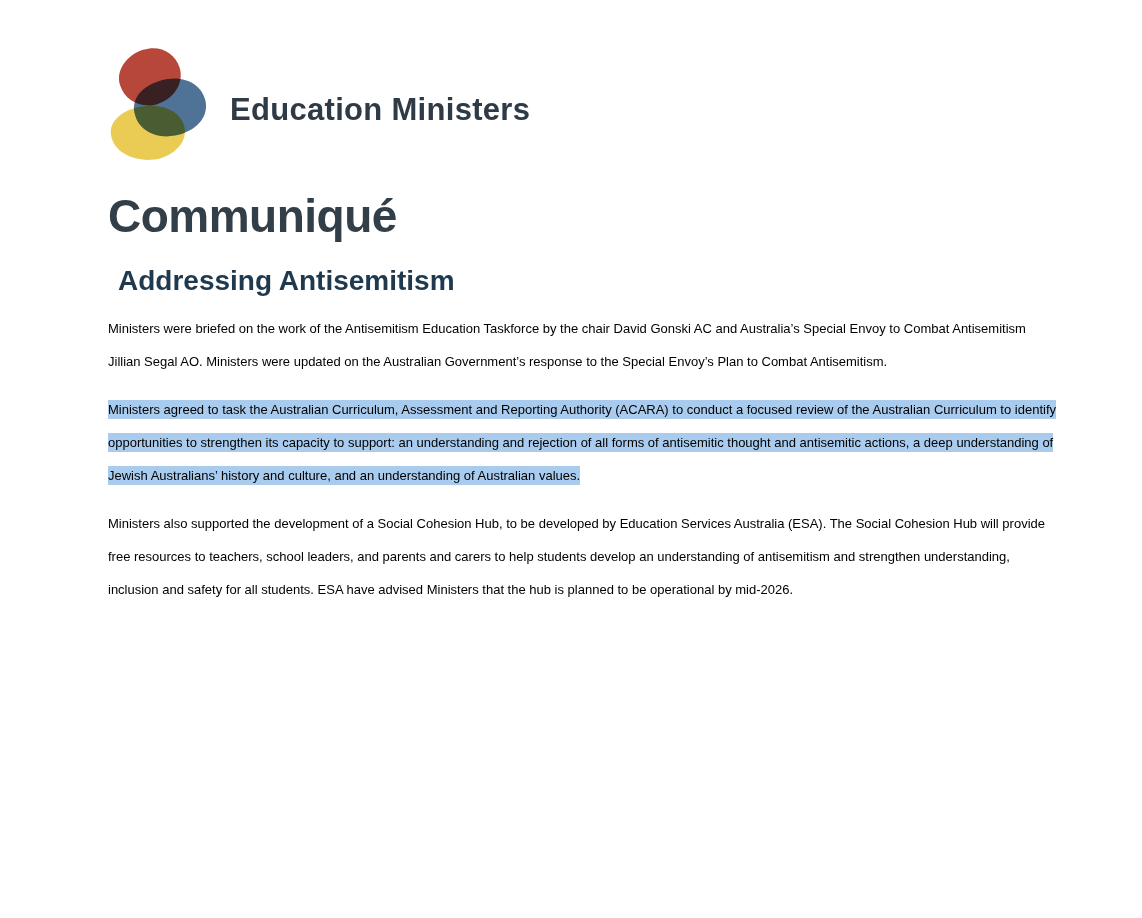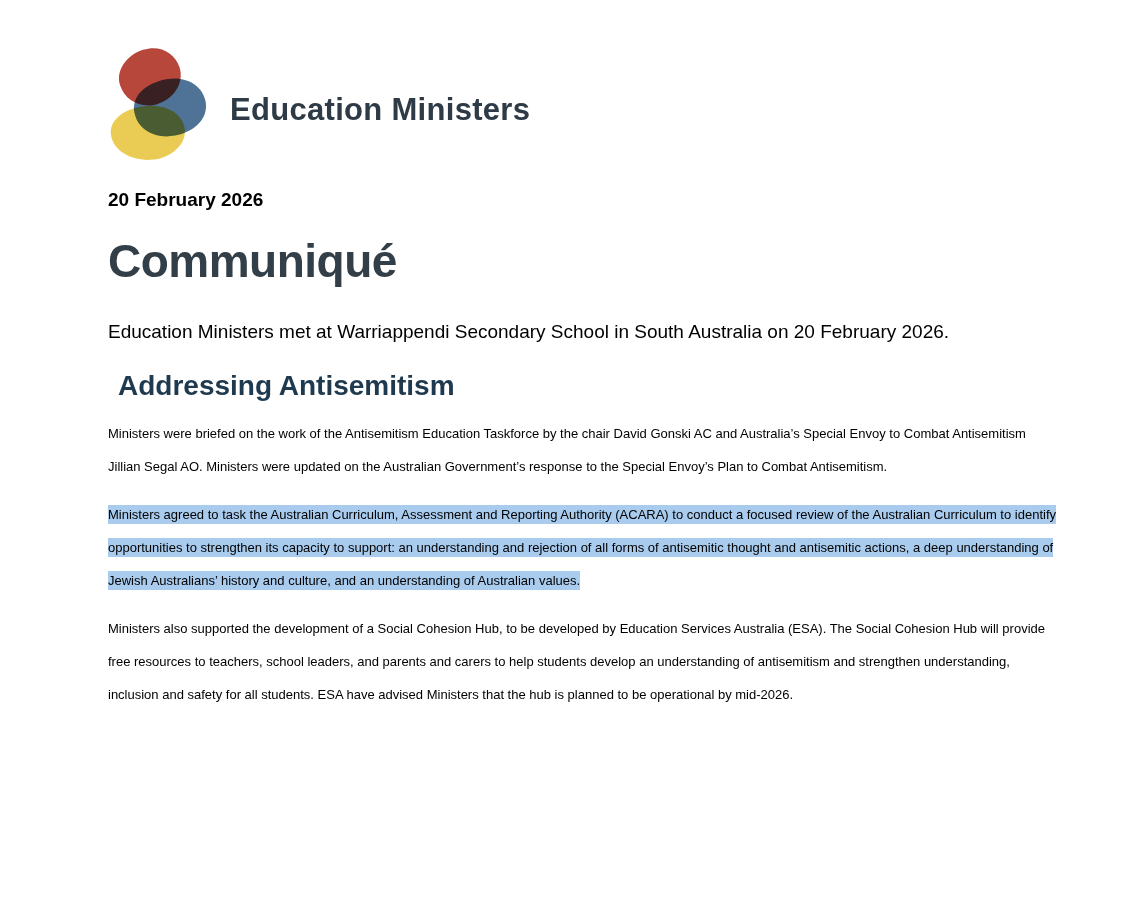--- a/index.html
+++ b/index.html
@@ -82,25 +82,23 @@
     <svg class="logo-mark" viewBox="0 0 116 122" xmlns="http://www.w3.org/2000/svg">
       <path transform="rotate(-14 42 33)" d="M 42,5 C 59,4 72,15 73,31 C 74,47 60,60 43,61 C 26,62 12,50 11,34 C 10,18 25,6 42,5 Z" fill="#B8473B"></path>
       <path transform="rotate(-6 40 89)" d="M 38,62 C 59,61 76,72 77,88 C 78,104 60,117 40,116 C 20,115 4,103 3,88 C 2,73 17,63 38,62 Z" fill="#EACC55"></path>
       <path transform="rotate(-8 62 63)" d="M 62,35 C 82,34 97,46 98,62 C 99,79 84,91 63,92 C 43,93 27,81 26,64 C 25,47 41,36 62,35 Z" fill="#4F7396"></path>
     </svg>
     <div class="logo-text" style="color: rgb(46, 58, 70);">
       <div>Education Ministers</div>
     </div>
   </div>
 
-  <div class="doc-date">20 February 2026</div>
 
   <h1 class="doc-title" style="color: rgb(51, 63, 72);">Communiqué</h1>
 
-  <p class="intro" style="color: rgb(0, 0, 0);">Education Ministers met at Warriappendi Secondary School in South Australia on 20 February 2026.</p>
 
   <h2 class="section-heading" style="color: rgb(31, 58, 79);">Addressing Antisemitism</h2>
 
   <p class="body-par" style="color: rgb(0, 0, 0);">Ministers were briefed on the work of the Antisemitism Education Taskforce by the chair David Gonski AC and Australia’s Special Envoy to Combat Antisemitism Jillian Segal AO. Ministers were updated on the Australian Government’s response to the Special Envoy’s Plan to Combat Antisemitism.</p>
 
   <p class="body-par">
     <span class="selection" style="background-color: rgb(169, 204, 238); color: rgb(0, 0, 0);">Ministers agreed to task the Australian Curriculum, Assessment and Reporting Authority (ACARA) to conduct a focused review of the Australian Curriculum to identify opportunities to strengthen its capacity to support: an understanding and rejection of all forms of antisemitic thought and antisemitic actions, a deep understanding of Jewish Australians’ history and culture, and an understanding of Australian values.</span>
   </p>
 
   <p class="body-par" style="color: rgb(0, 0, 0);">Ministers also supported the development of a Social Cohesion Hub, to be developed by Education Services Australia (ESA). The Social Cohesion Hub will provide free resources to teachers, school leaders, and parents and carers to help students develop an understanding of antisemitism and strengthen understanding, inclusion and safety for all students. ESA have advised Ministers that the hub is planned to be operational by mid-2026.</p>

